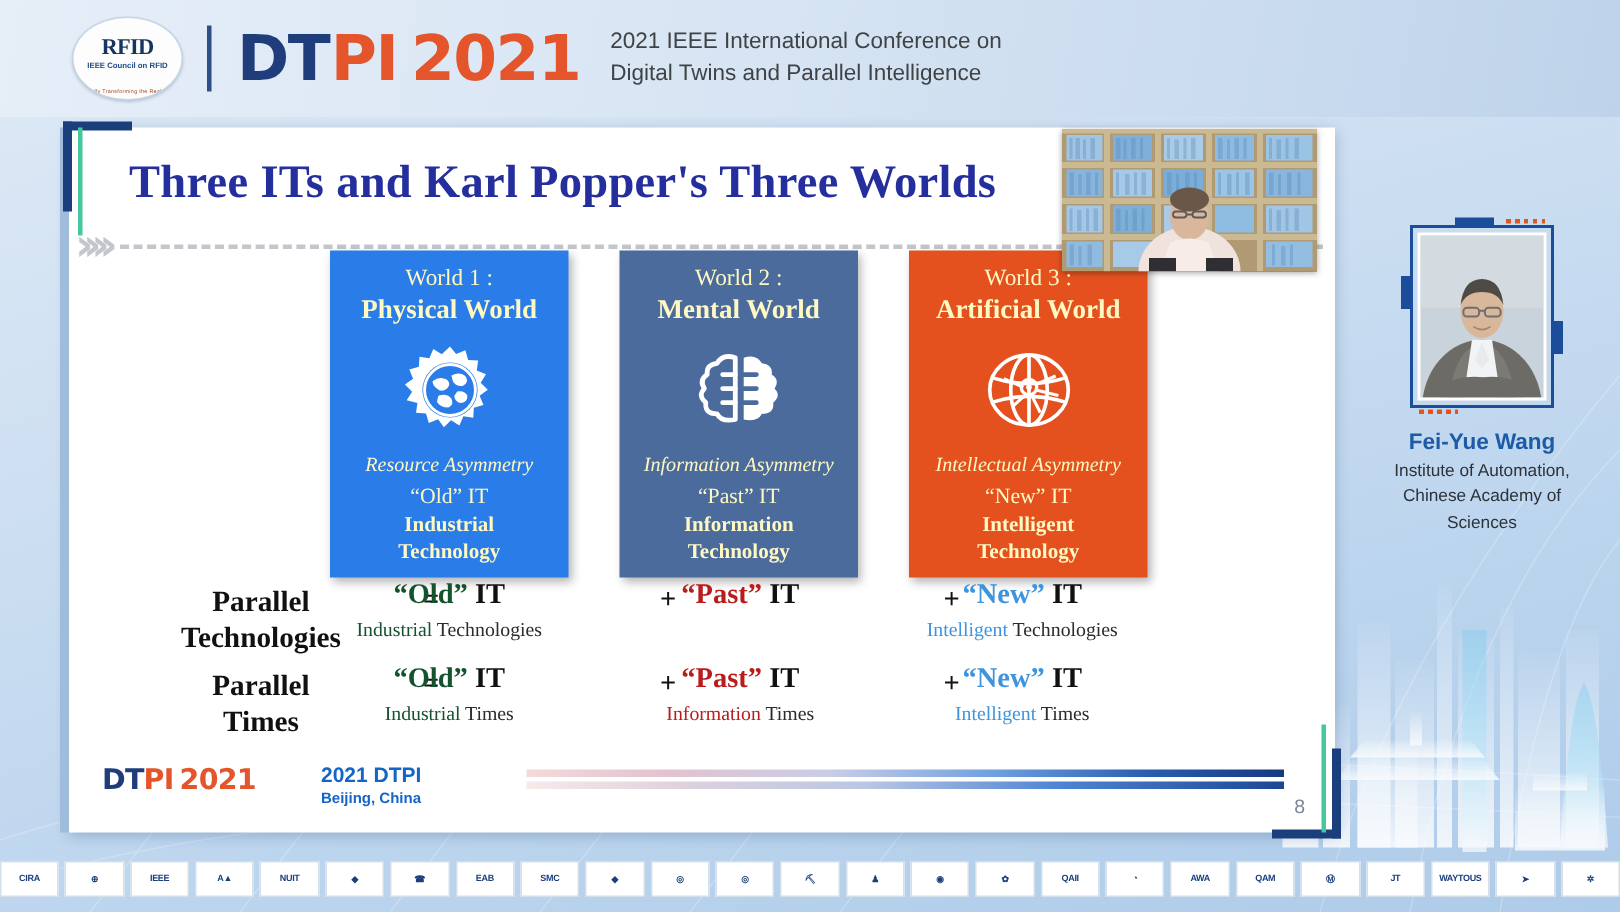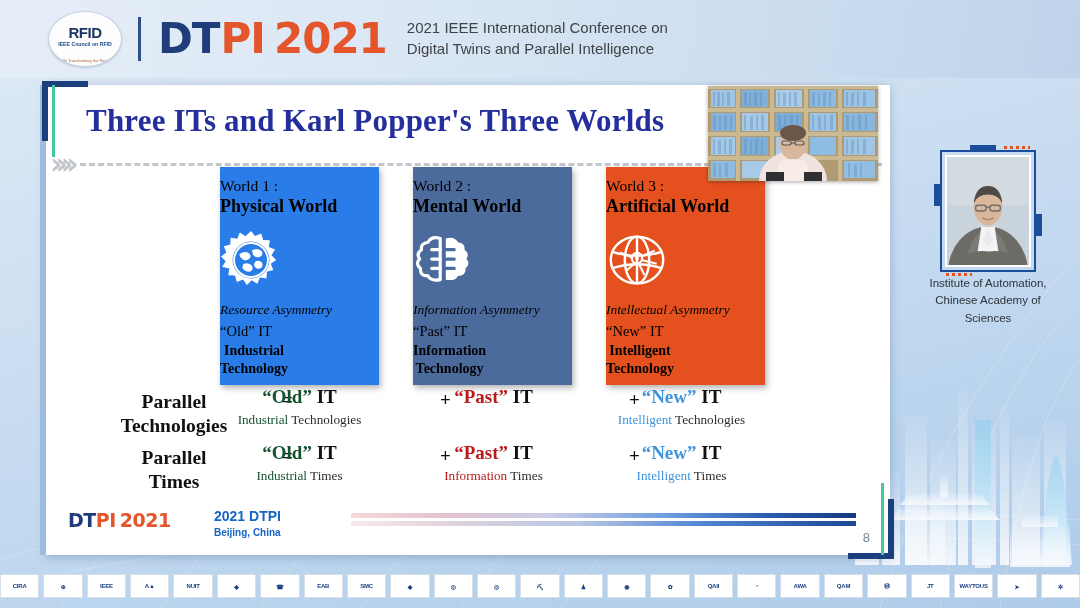--- a/index.html
+++ b/index.html
@@ -17,21 +17,21 @@
 
   
   .header { position: absolute; left: 0; top: 0; width: 1080px; height: 78px;
     background: linear-gradient(100deg,#e6eef8 0%, #d9e6f4 40%, #cbdcef 75%, #bed3ea 100%);
     display: flex; align-items: center; padding-left: 48px; }
   .rfid-logo { width: 74px; height: 56px; position: relative; flex: none; }
   .rfid-oval { position: absolute; inset: 0; border-radius: 50%; background: #fdfdfd;
     border: 1px solid #c6d4e4; box-shadow: 0 1px 2px rgba(40,70,110,.25); overflow: hidden; }
   .rfid-main { position: absolute; top: 12px; left: 0; right: 0; text-align: center;
     font-size: 15px; font-weight: bold; color: #17355f; letter-spacing: -.5px;
-    font-family: Liberation Sans, sans-serif; }
+    font-family: Liberation Serif, serif; }
   .rfid-sub { position: absolute; top: 29px; left: 0; right: 0; text-align: center;
     font-size: 5.2px; font-weight: bold; color: #1e4a8a; line-height: 1.25; }
   .rfid-arc { position: absolute; bottom: 3px; left: 0; right: 0; text-align: center;
     font-size: 3.6px; color: #a04b22; letter-spacing: .2px; }
   .hdr-divider { width: 3px; height: 44px; background: #2d4f86; margin: 0 17px 0 16px; flex: none; }
 
   .dtpi-logo { display: flex; align-items: center; flex: none; }
   .dtpi-logo .lg { font-family: "DejaVu Sans", sans-serif; font-weight: bold;
     font-size: 42px; letter-spacing: -1px; line-height: 1; }
   .dtpi-dt { color: #1f3d7a; }
@@ -58,23 +58,23 @@
 
   .chev-row { position: absolute; left: 2px; top: 68px; width: 842px; height: 22px;
     display: flex; align-items: center; }
   .chevs { display: flex; margin-left: 2px; }
   .chev { color: #c3c6ca; font-size: 30px; font-weight: bold; line-height: 18px;
     margin-right: -7px; font-family: "DejaVu Sans", sans-serif; }
   .dashline { flex: 1; height: 0; border-top: 3px dashed #c3c6ca; margin-left: 8px; margin-right: 8px; }
 
   
   .boxes { position: absolute; left: 0; top: 82px; width: 844px; height: 300px; }
-  .wbox { position: absolute; width: 159px; height: 218px; color: #000000;
+  .wbox { position: absolute; width: 159px; height: 218px; color: #fef9c3;
     box-shadow: 2px 3px 6px rgba(0,0,0,.3); display: flex; flex-direction: column;
-    align-items: flex-start; padding-top: 9px; }
+    align-items: center; padding-top: 9px; }
   .wbox.b1 { left: 174px; background: #2a7ce8; }
   .wbox.b2 { left: 367px; background: #4c6b9d; }
   .wbox.b3 { left: 560px; background: #e4511e; }
   .w-head { font-family: "Liberation Serif", serif; font-size: 15.5px; line-height: 1.25; }
   .w-name { font-family: "Liberation Serif", serif; font-size: 18px; font-weight: bold;
     line-height: 1.2; margin-top: 1px; }
   .w-icon { margin-top: 9px; height: 66px; display: flex; align-items: center; justify-content: center; }
   .w-asym { font-family: "Liberation Serif", serif; font-size: 13.4px; margin-top: 9px; font-style: italic; }
   .w-it { font-family: "Liberation Serif", serif; font-size: 14.5px; margin-top: 5px; }
   .w-tech { font-family: "Liberation Serif", serif; font-size: 14px; font-weight: bold;
@@ -505,20 +505,21 @@
         <ellipse cx="43" cy="52" rx="15" ry="19" fill="#d9b79a"></ellipse>
         <path d="M28 48 q2 -18 15 -18 q13 0 15 18 q-4 -9 -15 -9 q-11 0 -15 9z" fill="#4e4a46"></path>
         <rect x="30" y="50" width="11" height="6" rx="2.5" fill="none" stroke="#6e6e70" stroke-width="1.4"></rect>
         <rect x="45" y="50" width="11" height="6" rx="2.5" fill="none" stroke="#6e6e70" stroke-width="1.4"></rect>
         <line x1="41" y1="52" x2="45" y2="52" stroke="#6e6e70" stroke-width="1.4"></line>
         <path d="M37 63 q6 4 12 0" fill="none" stroke="#a8826a" stroke-width="1.2"></path>
         <path d="M14 104 q14 -8 30 -6 q16 -2 28 6 l0 8 h-58 z" fill="#6d6b66"></path>
       </svg>
     </div>
   </div>
+  <div class="sp-name">Fei-Yue Wang</div>
   <div class="sp-affil">
     <span>Institute of Automation,</span><br>
     <span>Chinese Academy of</span><br>
     <span>Sciences</span>
   </div>
 </div>
 
 <div class="sponsors" id="sponsor-strip">
     <div class="sp-card">CIRA</div>
     <div class="sp-card">⊕</div>

